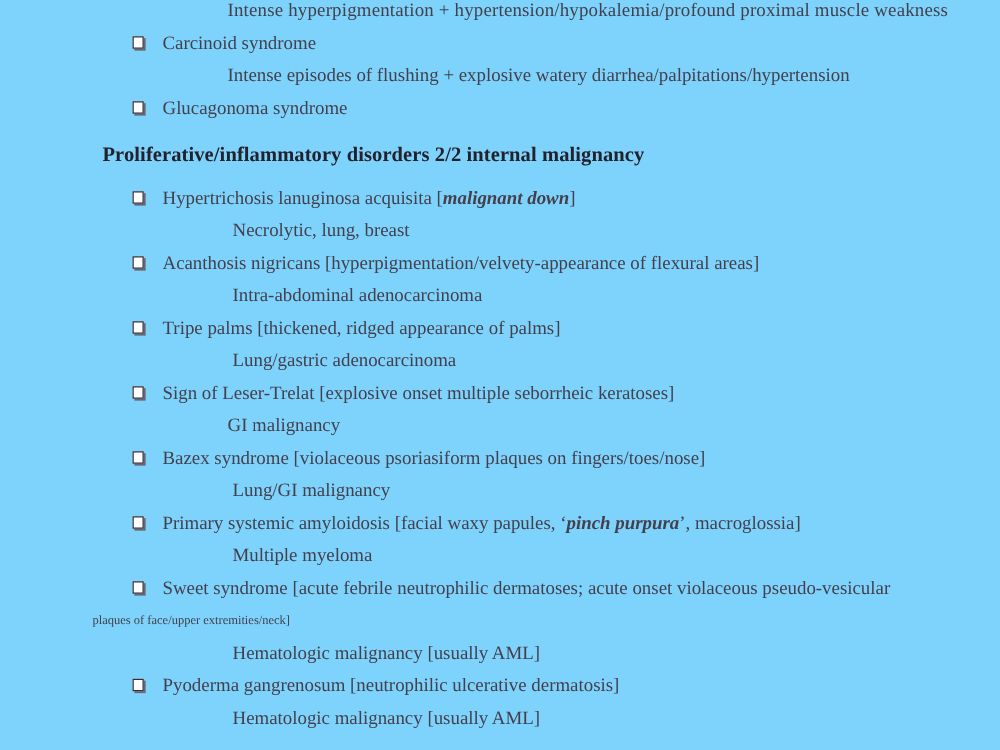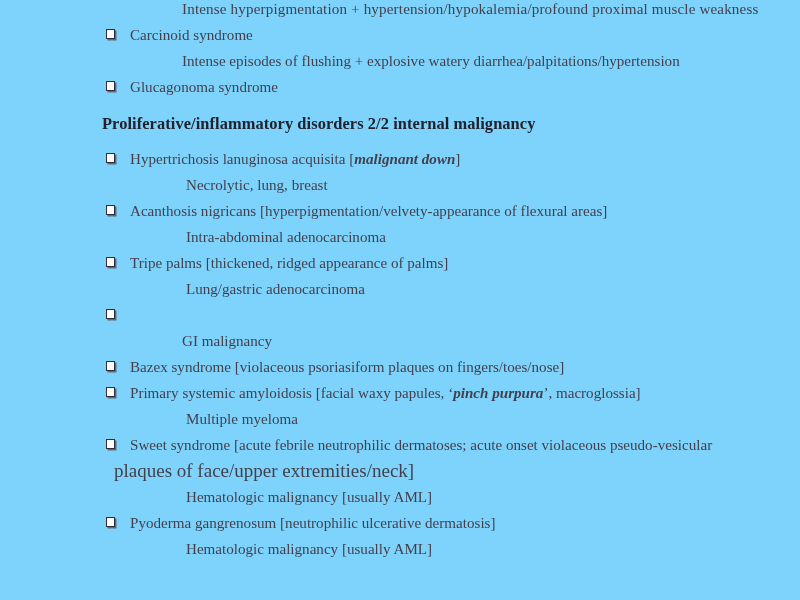--- a/index.html
+++ b/index.html
@@ -62,22 +62,22 @@
   }
   .bullet-row .btext {
     display: block;
     font-size: 15.1px;
     line-height: 26px;
     color: #443f4b;
     white-space: nowrap;
   }
   
   .cont-line {
-    padding-left: 114px;
-    font-size: 19px;
+    padding-left: 74px;
+    font-size: 10px;
     line-height: 26px;
     color: #443f4b;
     white-space: nowrap;
   }
 
   
   .sub-line {
     padding-left: 156px;
     font-size: 15.1px;
     line-height: 26px;
@@ -90,21 +90,21 @@
   
   .section-heading {
     padding-left: 82px;
     font-size: 16.4px;
     line-height: 22px;
     font-weight: bold;
     color: #23212b;
     white-space: nowrap;
     letter-spacing: 0.005em;
   }
-  .heading-block { padding-top: 13px; padding-bottom: 11px; padding-left: 20px; }
+  .heading-block { padding-top: 13px; padding-bottom: 11px; }
 
   em.it {
     font-style: italic;
     font-weight: bold;
   }
 </style>
 </head>
 <body>
 
 <div class="page">
@@ -140,27 +140,29 @@
     <div class="sub-line deeper">Intra-abdominal adenocarcinoma</div>
 
     <div class="bullet-row">
       <span class="bullet"></span>
       <span class="btext">Tripe palms [thickened, ridged appearance of palms]</span>
     </div>
     <div class="sub-line deeper">Lung/gastric adenocarcinoma</div>
 
     <div class="bullet-row">
       <span class="bullet"></span>
+      <span class="btext">Sign of Leser-Trelat [explosive onset multiple seborrheic keratoses]</span>
     </div>
     <div class="sub-line deep">GI malignancy</div>
 
     <div class="bullet-row">
       <span class="bullet"></span>
       <span class="btext">Bazex syndrome [violaceous psoriasiform plaques on fingers/toes/nose]</span>
     </div>
+    <div class="sub-line deeper">Lung/GI malignancy</div>
 
     <div class="bullet-row">
       <span class="bullet"></span>
       <span class="btext"><span>Primary systemic amyloidosis [facial waxy papules, ‘</span><em class="it">pinch purpura</em><span>’, macroglossia]</span></span>
     </div>
     <div class="sub-line deeper">Multiple myeloma</div>
 
     <div class="bullet-row">
       <span class="bullet"></span>
       <span class="btext">Sweet syndrome [acute febrile neutrophilic dermatoses; acute onset violaceous pseudo-vesicular</span>

